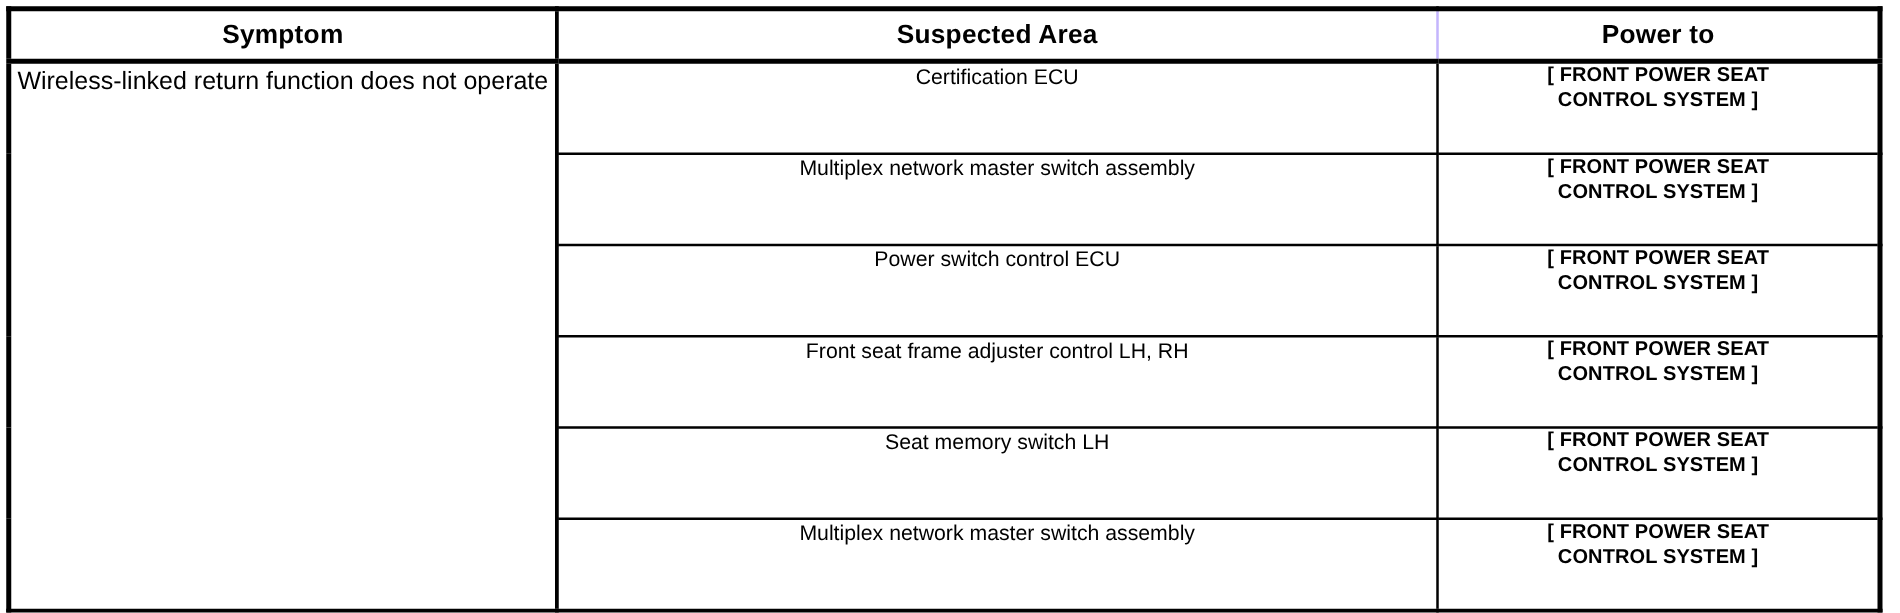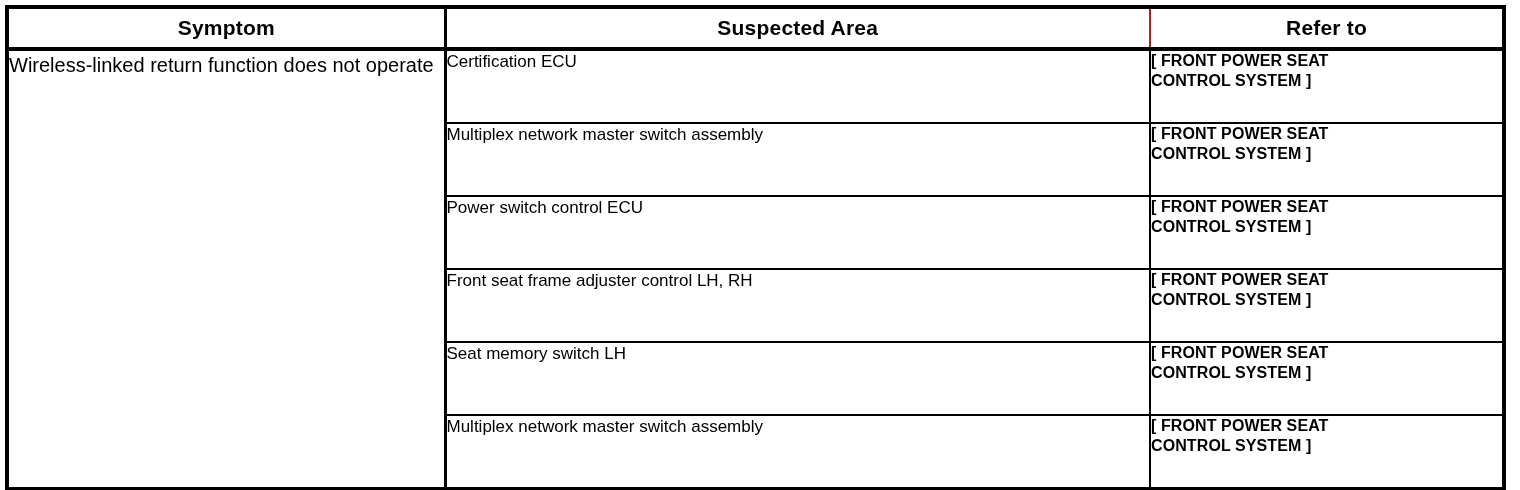--- a/index.html
+++ b/index.html
@@ -43,35 +43,36 @@
   .dtc-table {
     border: 4px solid #000000;
   }
 
   .dtc-table th,
   .dtc-table td {
     padding: 0;
     margin: 0;
     vertical-align: top;
     background: #ffffff;
+    text-align: center;
   }
 
   
   .head-row th {
     height: 38px;
     border-bottom: 4px solid #000000;
     text-align: center;
     vertical-align: middle;
     font-weight: bold;
     font-size: 21px;
     letter-spacing: 0.2px;
     line-height: 1.1;
   }
   .head-row th.th-symptom { border-right: 3px solid #000000; }
-  .head-row th.th-area    { border-right: 2px solid #b91c1c; margin-left: 48px; }
+  .head-row th.th-area    { border-right: 2px solid #c4b5fd; margin-left: 48px; }
 
   
   .body-row td {
     height: 71px;
   }
 
   .cell-symptom {
     border-right: 3px solid #000000;
     padding: 0 8px 0 9px;
     vertical-align: middle;
@@ -117,21 +118,21 @@
     <colgroup>
       <col class="c-symptom">
       <col class="c-area">
       <col class="c-refer">
     </colgroup>
 
     <thead>
       <tr class="head-row">
         <th class="th-symptom">Symptom</th>
         <th class="th-area">Suspected Area</th>
-        <th class="th-refer">Refer to</th>
+        <th class="th-refer">Power to</th>
       </tr>
     </thead>
 
     <tbody>
 
       <tr class="body-row">
         <td class="cell-symptom" rowspan="6">Wireless-linked return function does not operate</td>
         <td class="cell-area">Certification ECU</td>
         <td class="cell-refer">
           <span class="refer-line">[ FRONT POWER SEAT</span>

